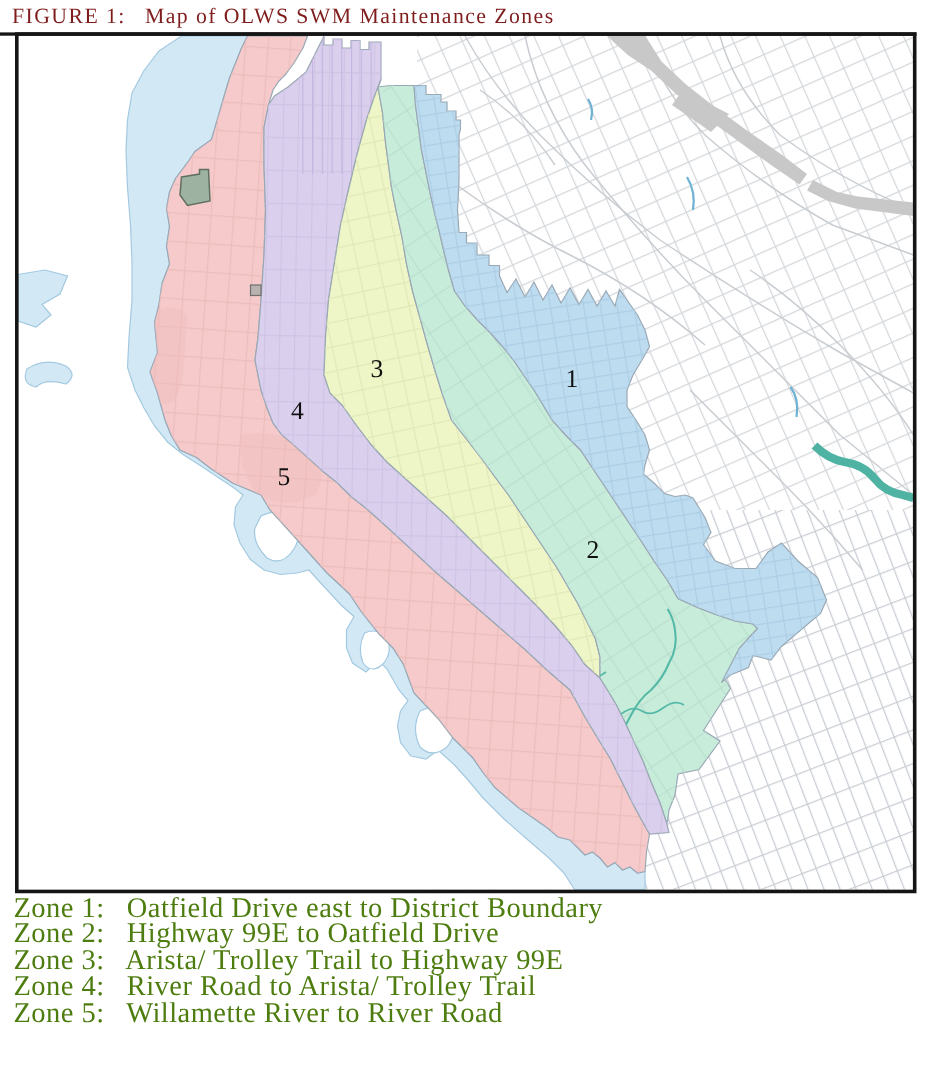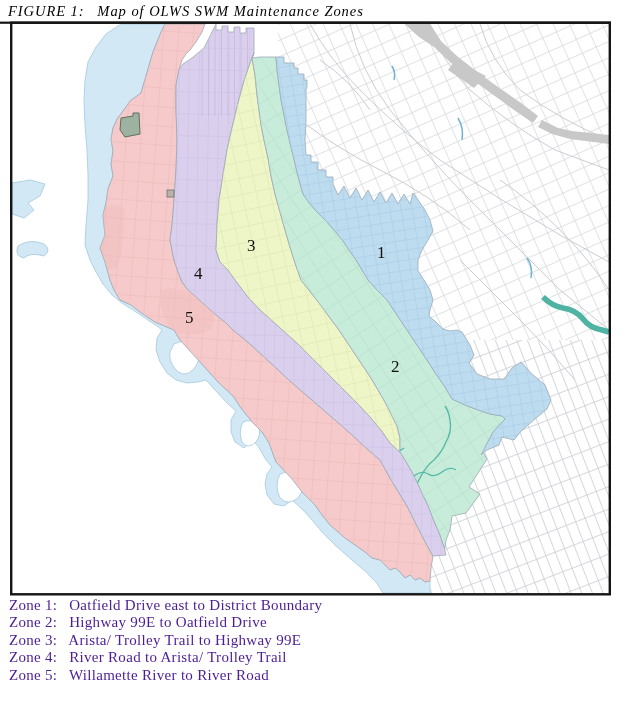--- a/index.html
+++ b/index.html
@@ -1,18 +1,18 @@
 <!DOCTYPE html>
 <html><head>
 <meta charset="utf-8">
 <style>
   html,body{margin:0;padding:0;background:#ffffff;}
   body{width:625px;height:720px;position:relative;font-family:"Liberation Serif",serif;}
-  .title{position:absolute;left:8px;top:3px;font-size:14.5px;letter-spacing:0.95px;color:#000000;white-space:pre;font-style:italic;}
-  .legend{position:absolute;left:9px;top:597px;font-size:15px;letter-spacing:0.3px;color:#4c1d95;line-height:17.45px;white-space:pre;}
+  .title{position:absolute;left:8px;top:3px;font-size:14.5px;letter-spacing:0.95px;color:#7f1d1d;white-space:pre;}
+  .legend{position:absolute;left:9px;top:597px;font-size:19px;letter-spacing:0.3px;color:#4d7c0f;line-height:17.45px;white-space:pre;}
   svg{position:absolute;left:0;top:0;}
 </style>
 </head>
 <body>
 
 <div class="title">FIGURE 1:  Map of OLWS SWM Maintenance Zones</div>
 
 <svg width="625" height="720" viewBox="0 0 625 720">
 <defs>
   <pattern id="pOut" width="15" height="15" patternUnits="userSpaceOnUse" patternTransform="rotate(-24)">

